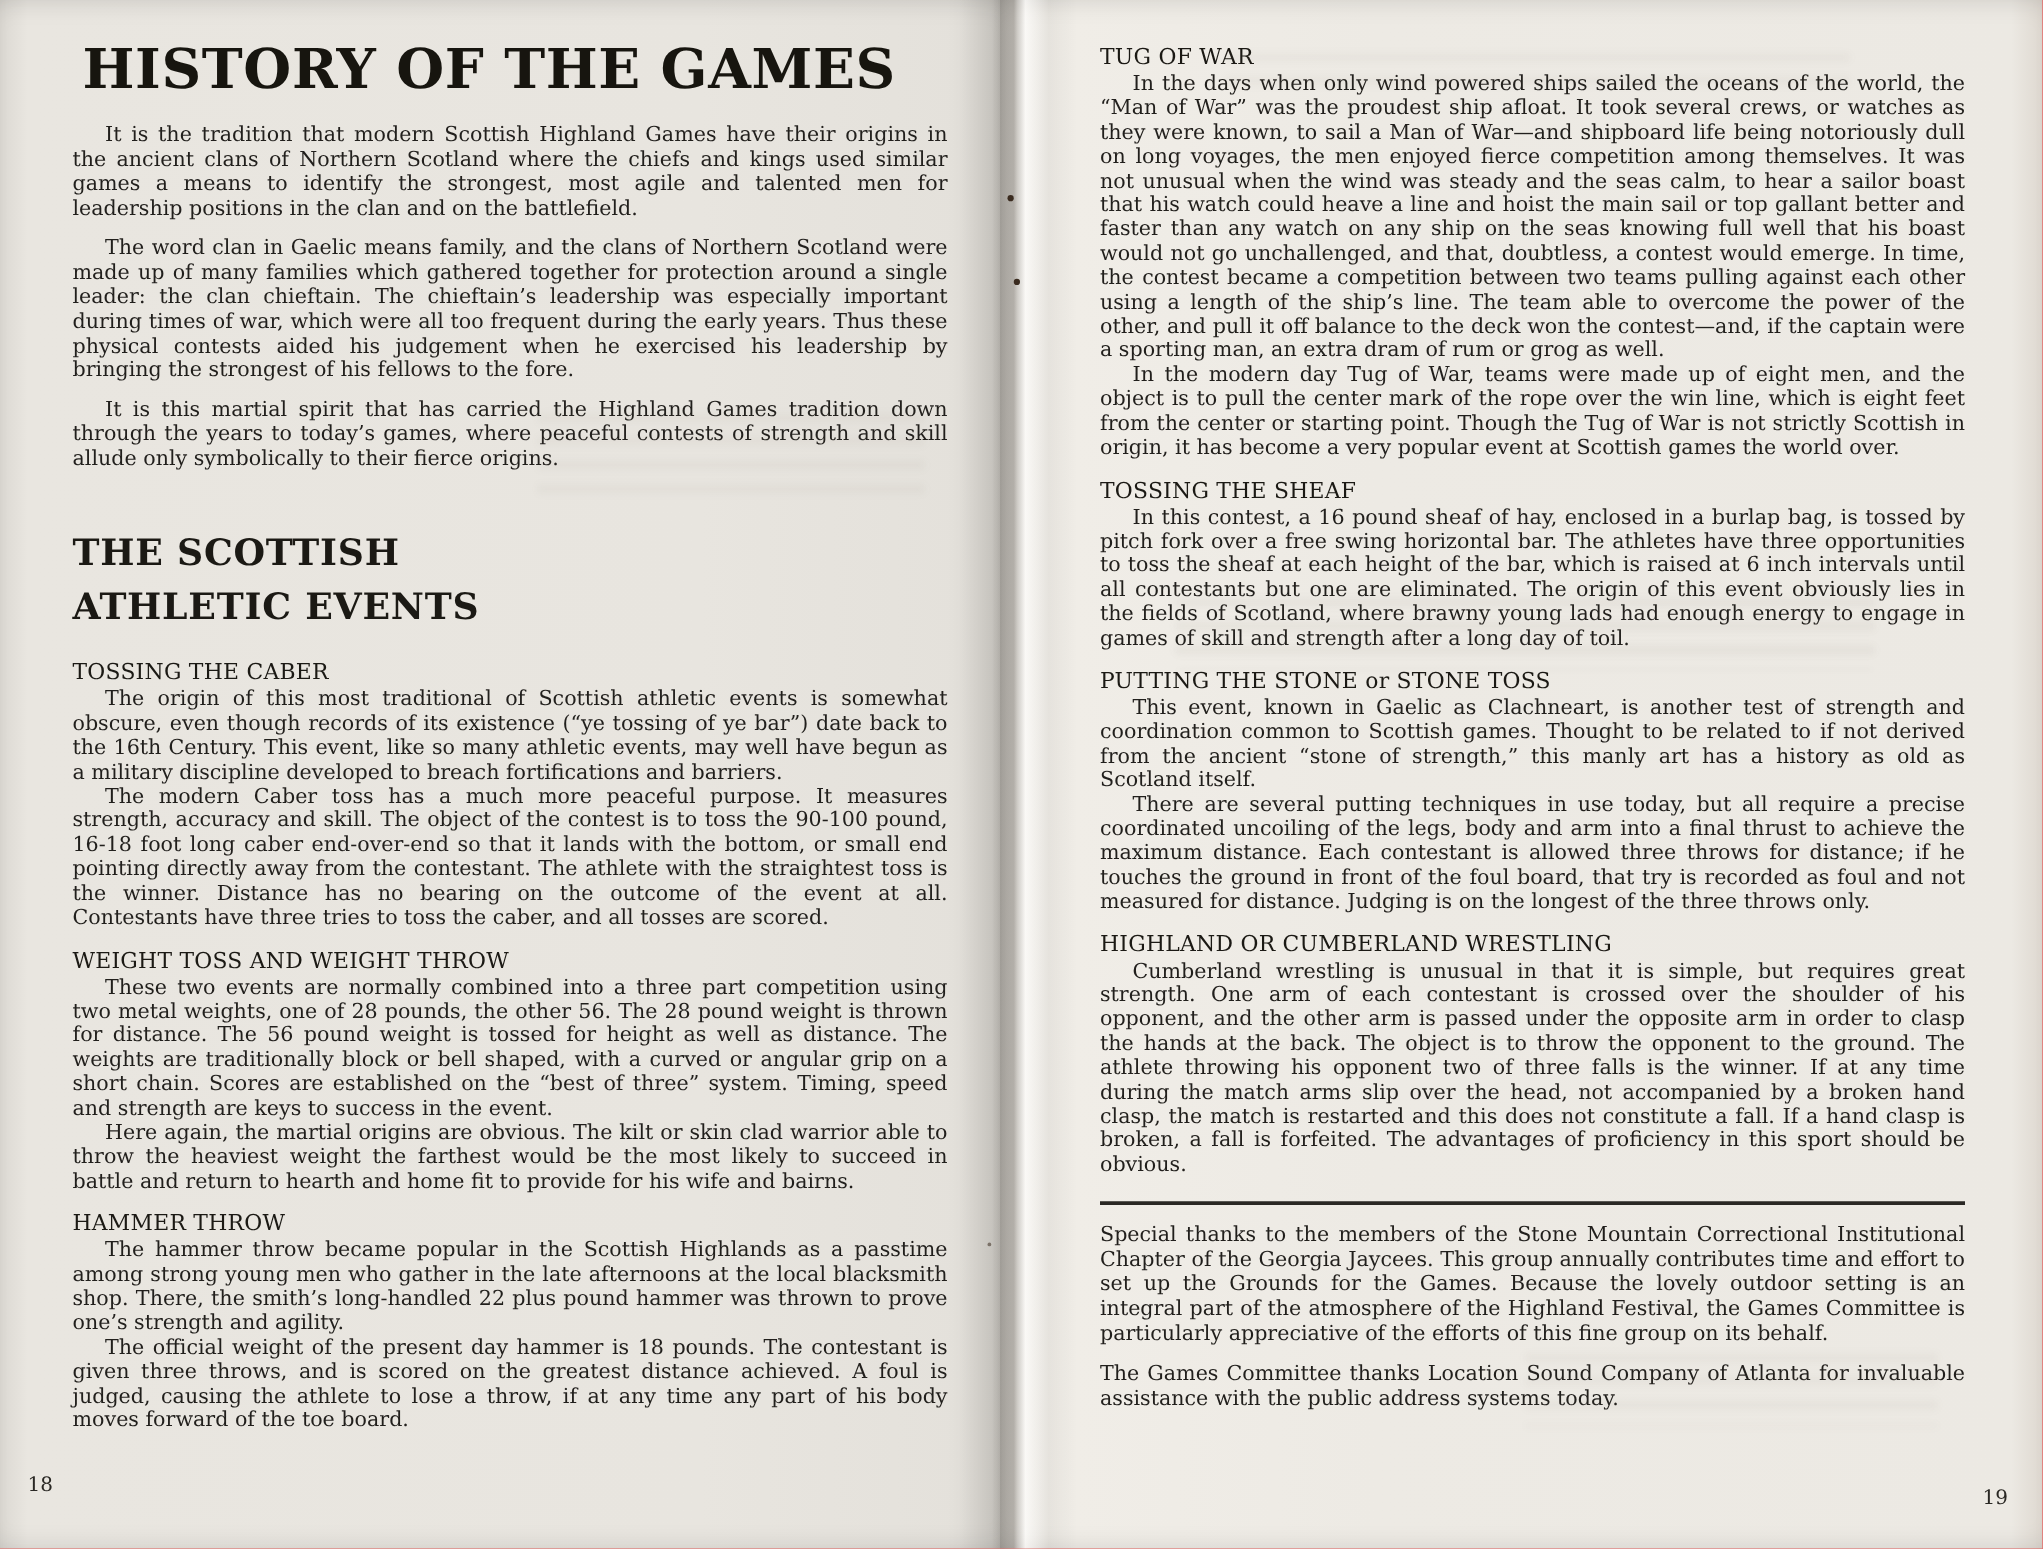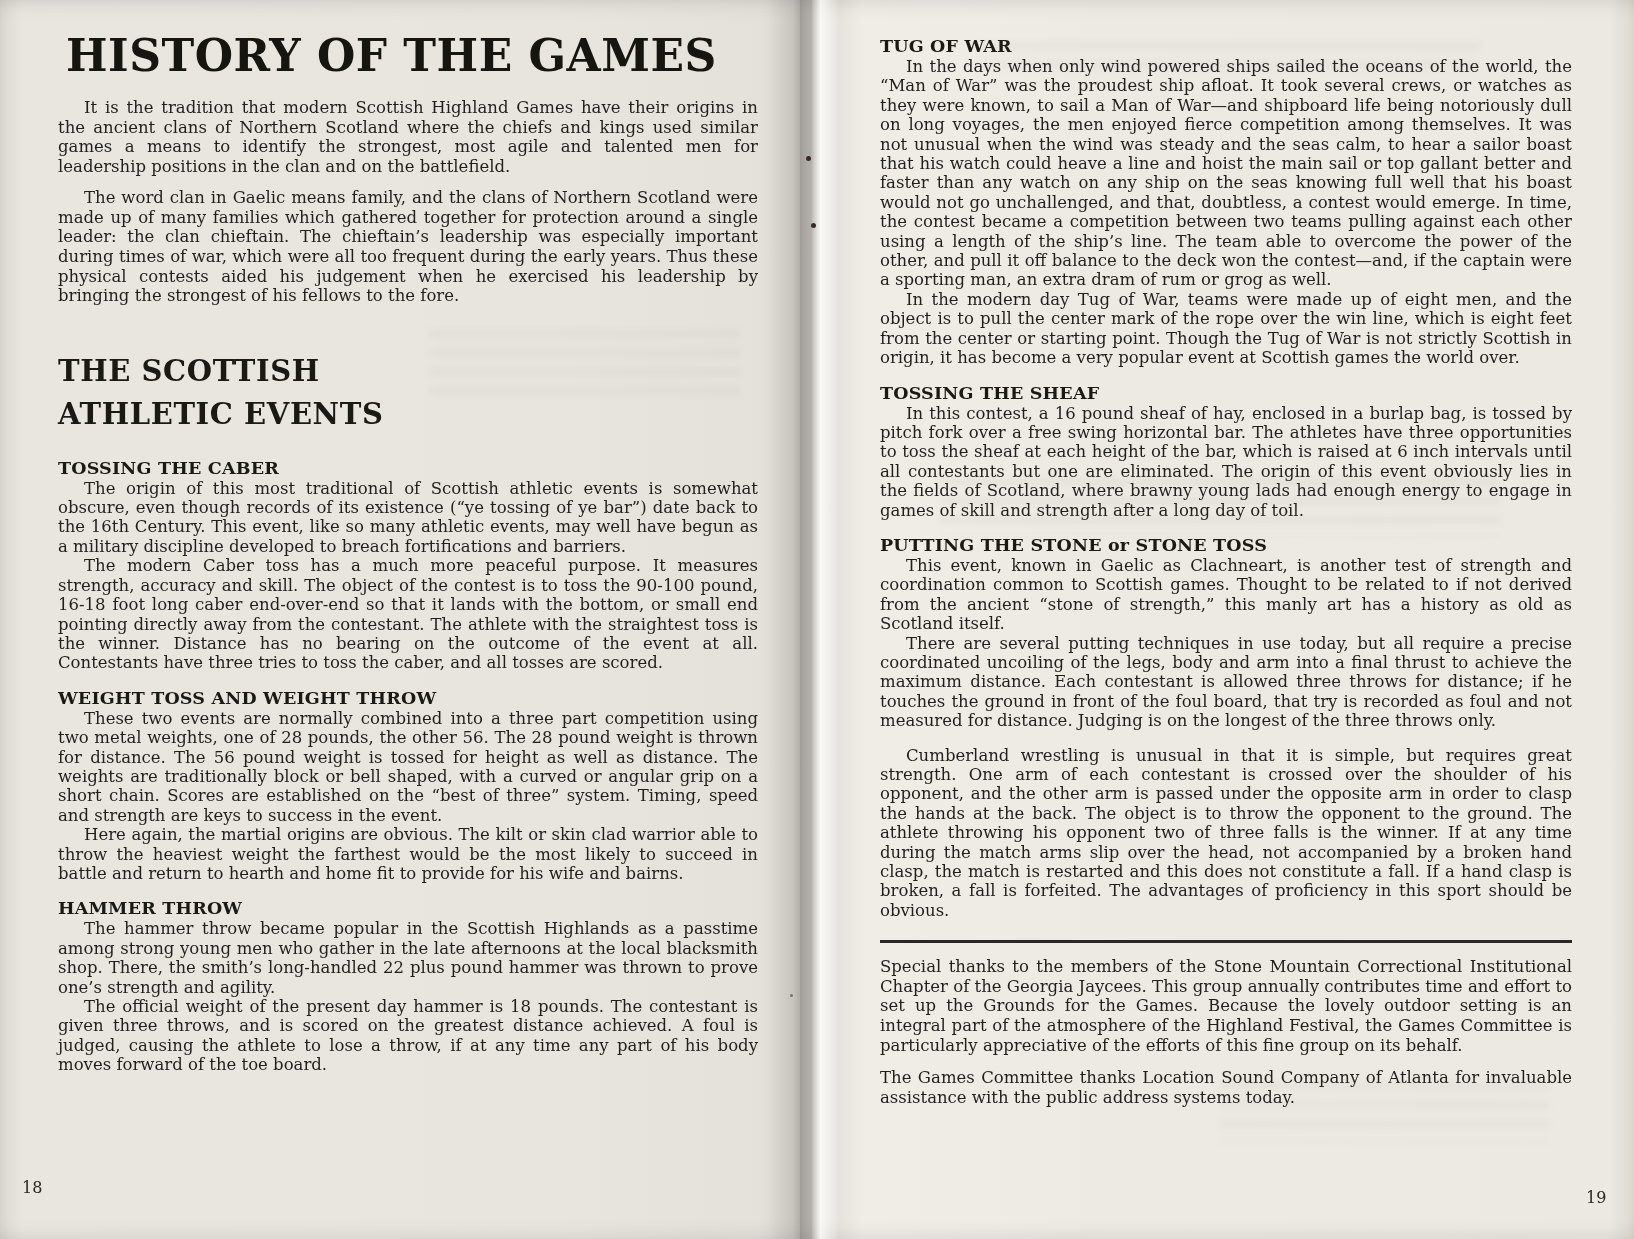--- a/index.html
+++ b/index.html
@@ -32,21 +32,21 @@
   .col-right{left:880px;top:36px;width:692px;}
   .page-title{
     font-size:44px;font-weight:bold;line-height:1.18;letter-spacing:.5px;
     margin:0 0 16px 8px;white-space:nowrap;color:#17150f;
   }
   .division-heading{
     font-size:29px;font-weight:bold;line-height:1.48;letter-spacing:.6px;
     margin:44px 0 22px 0;color:#1b1914;
   }
   .event-heading{
-    font-size:17.5px;font-weight:bold;letter-spacing:.2px;margin:0 0 1px 0;color:#1b1914;
+    font-size:17.5px;font-weight:normal;letter-spacing:.2px;margin:0 0 1px 0;color:#1b1914;
   }
   .event-section{margin-top:15px;}
   [data-list] section:first-child{margin-top:0;}
   .body-para{
     font-size:16.5px;line-height:19.4px;text-align:justify;text-indent:26px;margin:0;
   }
   .intro-para{
     font-size:16.5px;line-height:19.6px;text-align:justify;text-indent:26px;margin:0 0 12px 0;
   }
   .footer-para{
@@ -80,20 +80,21 @@
 
   <div class="page page-left"></div>
   <div class="page page-right"></div>
 
   <div class="col col-left">
     <h1 class="page-title">HISTORY OF THE GAMES</h1>
 
     <div data-list="page_left.intro_paragraphs">
         <p class="intro-para">It is the tradition that modern Scottish Highland Games have their origins in the ancient clans of Northern Scotland where the chiefs and kings used similar games a means to identify the strongest, most agile and talented men for leadership positions in the clan and on the battlefield.</p>
         <p class="intro-para">The word clan in Gaelic means family, and the clans of Northern Scotland were made up of many families which gathered together for protection around a single leader: the clan chieftain. The chieftain’s leadership was especially important during times of war, which were all too frequent during the early years. Thus these physical contests aided his judgement when he exercised his leadership by bringing the strongest of his fellows to the fore.</p>
+        <p class="intro-para">It is this martial spirit that has carried the Highland Games tradition down through the years to today’s games, where peaceful contests of strength and skill allude only symbolically to their fierce origins.</p>
       </div>
 
     <h2 class="division-heading">
       <span>THE SCOTTISH</span><br>
       <span>ATHLETIC EVENTS</span>
     </h2>
 
     <div data-list="page_left.sections">
         <section class="event-section">
           <h3 class="event-heading">TOSSING THE CABER</h3>
@@ -123,20 +124,21 @@
         <section class="event-section">
           <h3 class="event-heading">TOSSING THE SHEAF</h3>
           <p class="body-para">In this contest, a 16 pound sheaf of hay, enclosed in a burlap bag, is tossed by pitch fork over a free swing horizontal bar. The athletes have three opportunities to toss the sheaf at each height of the bar, which is raised at 6 inch intervals until all contestants but one are eliminated. The origin of this event obviously lies in the fields of Scotland, where brawny young lads had enough energy to engage in games of skill and strength after a long day of toil.</p>
         </section>
         <section class="event-section">
           <h3 class="event-heading">PUTTING THE STONE or STONE TOSS</h3>
           <p class="body-para">This event, known in Gaelic as Clachneart, is another test of strength and coordination common to Scottish games. Thought to be related to if not derived from the ancient “stone of strength,” this manly art has a history as old as Scotland itself.</p>
           <p class="body-para">There are several putting techniques in use today, but all require a precise coordinated uncoiling of the legs, body and arm into a final thrust to achieve the maximum distance. Each contestant is allowed three throws for distance; if he touches the ground in front of the foul board, that try is recorded as foul and not measured for distance. Judging is on the longest of the three throws only.</p>
         </section>
         <section class="event-section">
+          <h3 class="event-heading">HIGHLAND OR CUMBERLAND WRESTLING</h3>
           <p class="body-para">Cumberland wrestling is unusual in that it is simple, but requires great strength. One arm of each contestant is crossed over the shoulder of his opponent, and the other arm is passed under the opposite arm in order to clasp the hands at the back. The object is to throw the opponent to the ground. The athlete throwing his opponent two of three falls is the winner. If at any time during the match arms slip over the head, not accompanied by a broken hand clasp, the match is restarted and this does not constitute a fall. If a hand clasp is broken, a fall is forfeited. The advantages of proficiency in this sport should be obvious.</p>
         </section>
       </div>
 
     <hr class="footer-divider">
 
     <div data-list="page_right.footer_notes">
         <p class="footer-para">Special thanks to the members of the Stone Mountain Correctional Institutional Chapter of the Georgia Jaycees. This group annually contributes time and effort to set up the Grounds for the Games. Because the lovely outdoor setting is an integral part of the atmosphere of the Highland Festival, the Games Committee is particularly appreciative of the efforts of this fine group on its behalf.</p>
         <p class="footer-para">The Games Committee thanks Location Sound Company of Atlanta for invaluable assistance with the public address systems today.</p>
       </div>

